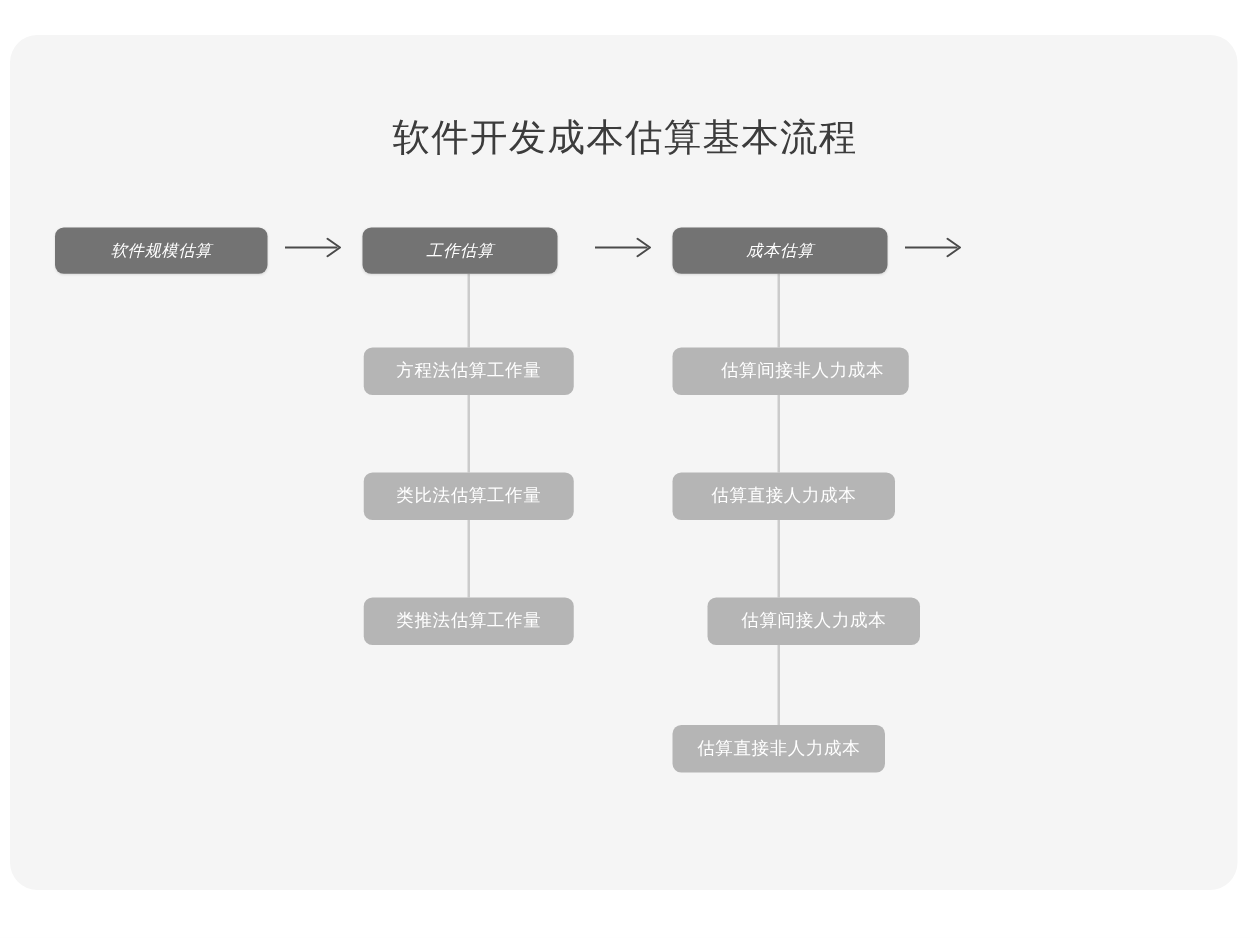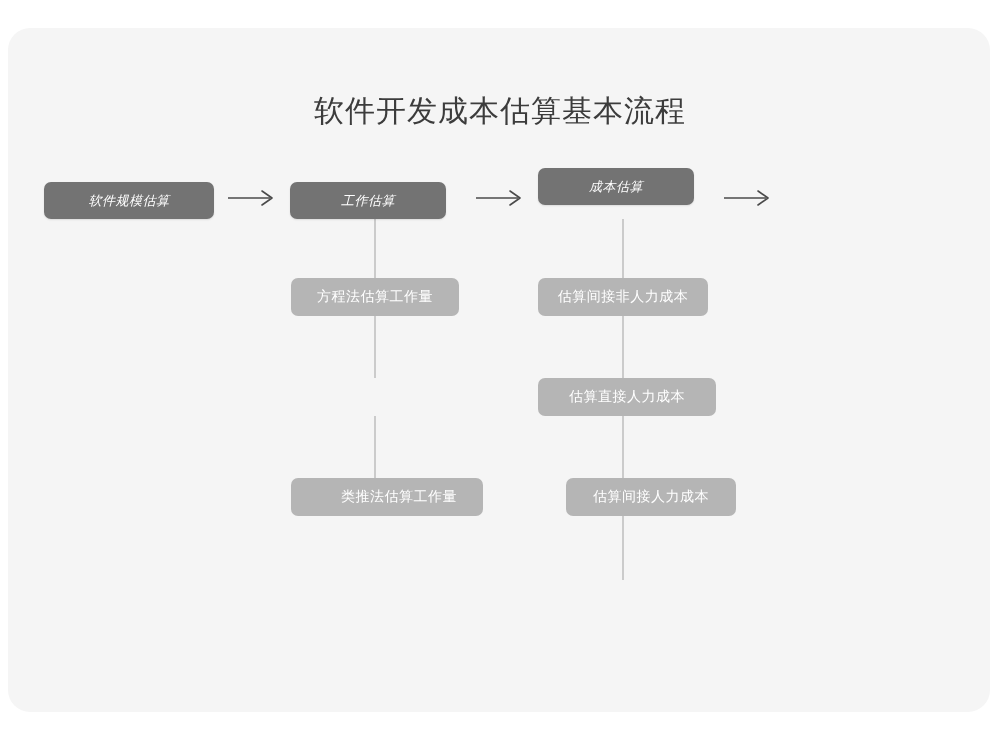--- a/index.html
+++ b/index.html
@@ -107,21 +107,21 @@
 
   <div class="connector" style="left:622px; top:219px; height:59px;"></div>
   <div class="connector" style="left:622px; top:316px; height:62px;"></div>
   <div class="connector" style="left:622px; top:416px; height:62px;"></div>
   <div class="connector" style="left:622px; top:516px; height:64px;"></div>
 
   <div class="stage-box" style="left:44px; top:182px; width:170px;">软件规模估算</div>
 
   <div class="stage-box" style="left:290px; top:182px; width:156px;">工作估算</div>
 
-  <div class="stage-box" style="left:538px; top:168px; width:156px;">成本估算</div>
+  <div class="stage-box" style="left:538px; top:182px; width:172px;">成本估算</div>
 
 
   <div class="arrow" style="left:226px;">
     <svg width="52" height="20" viewBox="0 0 52 20" aria-hidden="true">
       <line x1="2" y1="10" x2="44" y2="10" stroke="#4a4a4a" stroke-width="1.6"></line>
       <polyline points="36,3 46,10 36,17" fill="none" stroke="#4a4a4a" stroke-width="1.6" stroke-linecap="round" stroke-linejoin="round"></polyline>
     </svg>
   </div>
 
   <div class="arrow" style="left:474px;">
@@ -133,23 +133,25 @@
 
   <div class="arrow" style="left:722px;">
     <svg width="52" height="20" viewBox="0 0 52 20" aria-hidden="true">
       <line x1="2" y1="10" x2="44" y2="10" stroke="#4a4a4a" stroke-width="1.6"></line>
       <polyline points="36,3 46,10 36,17" fill="none" stroke="#4a4a4a" stroke-width="1.6" stroke-linecap="round" stroke-linejoin="round"></polyline>
     </svg>
   </div>
 
   <div class="sub-box" style="left:291px; top:278px; width:168px;">方程法估算工作量</div>
 
+  <div class="sub-box" style="left:291px; top:378px; width:168px;">类比法估算工作量</div>
 
-  <div class="sub-box" style="left:291px; top:478px; width:168px;padding-left:24px;">类推法估算工作量</div>
+  <div class="sub-box" style="left:291px; top:478px; width:168px;">类推法估算工作量</div>
 
-  <div class="sub-box" style="left:538px; top:278px; width:170px;">估算间接非人力成本</div>
+  <div class="sub-box" style="left:538px; top:278px; width:170px;padding-left:19px;">估算间接非人力成本</div>
 
   <div class="sub-box" style="left:538px; top:378px; width:178px;">估算直接人力成本</div>
 
   <div class="sub-box" style="left:566px; top:478px; width:170px;">估算间接人力成本</div>
 
+  <div class="sub-box" style="left:538px; top:580px; width:170px;">估算直接非人力成本</div>
 
 </div>
 
 </body></html>

